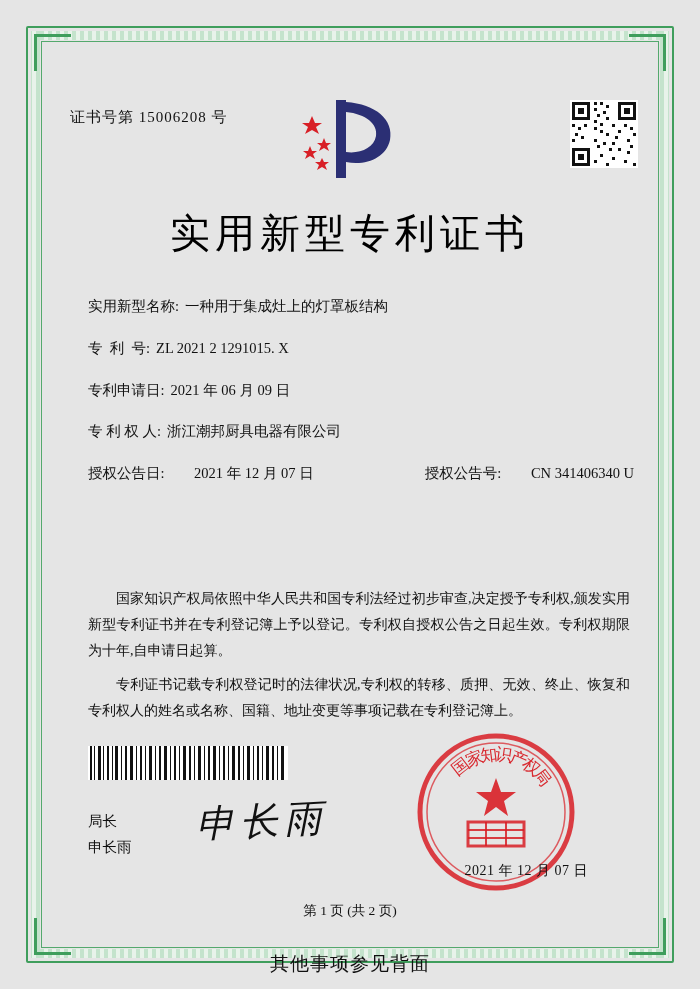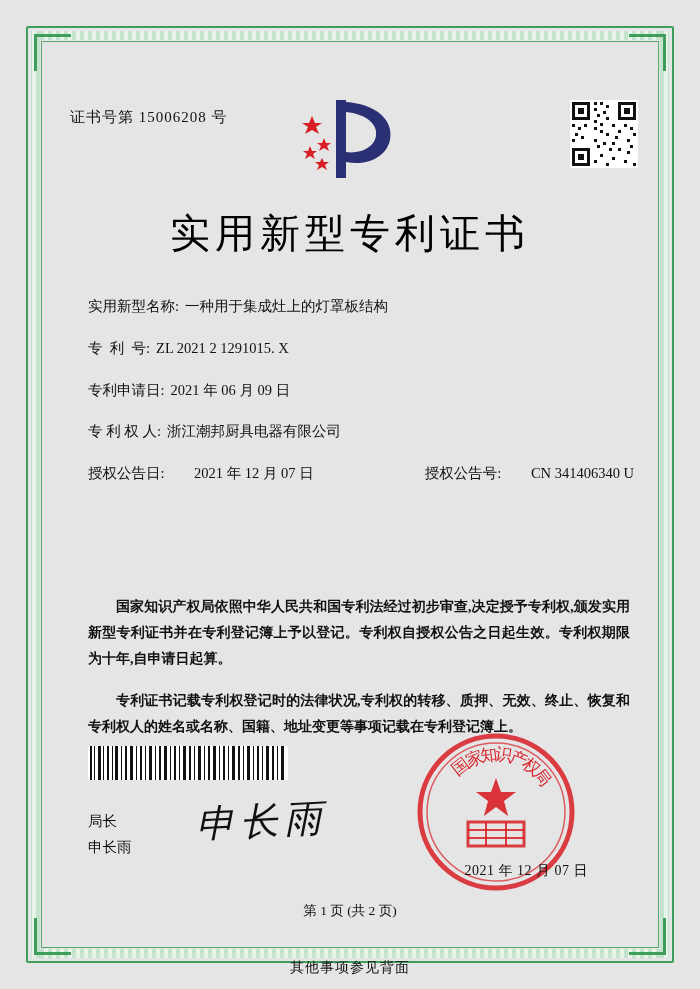--- a/index.html
+++ b/index.html
@@ -152,23 +152,22 @@
     position: absolute;
     left: 32px;
     right: 14px;
     top: 522px;
     font-size: 14px;
     line-height: 1.85;
     text-align: justify;
     color: #111;
   }
   .paragraphs p {
-    margin: 16px 0 2px 0;
+    margin: 8px 0 2px 0;
     text-indent: 2em;
-    font-weight: bold;
   }
 
   
   .barcode {
     position: absolute;
     left: 32px;
     top: 690px;
     width: 200px;
     height: 34px;
   }
@@ -220,21 +219,21 @@
     font-size: 13.5px;
     color: #111;
   }
 
   .footer-note {
     position: absolute;
     left: 0;
     right: 0;
     bottom: 12px;
     text-align: center;
-    font-size: 14px;
+    font-size: 19px;
     color: #111;
     letter-spacing: 1px;
   }
 </style>
 </head>
 <body>
 
 <div class="cert-page">
   <div class="border-outer"></div>
   <div class="border-pattern"></div>

